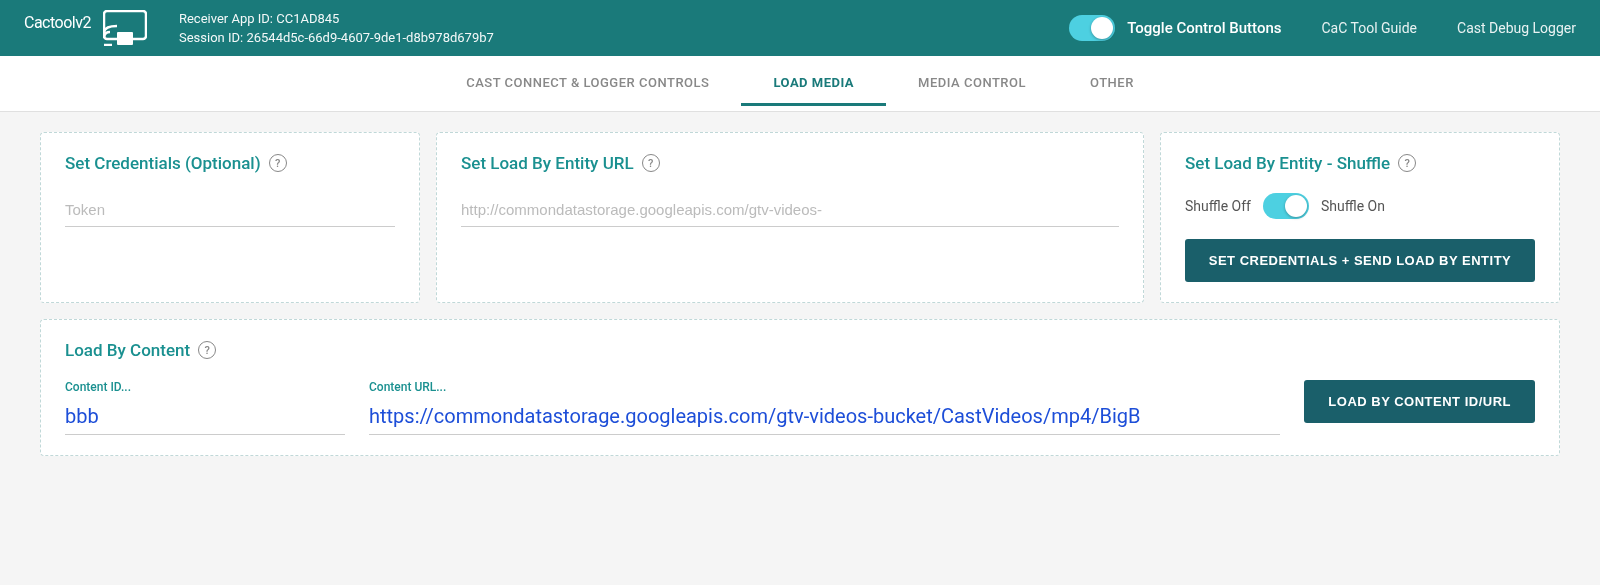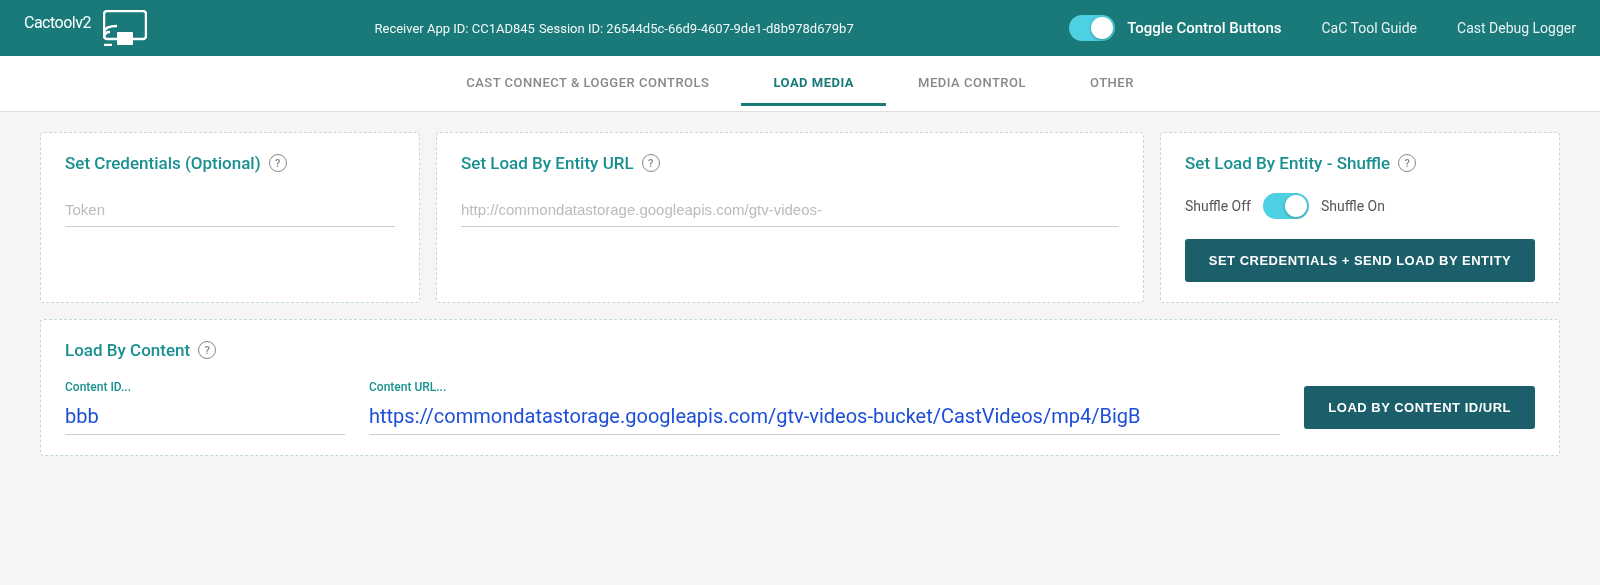--- a/index.html
+++ b/index.html
@@ -31,22 +31,22 @@
       vertical-align: super;
       font-weight: 400;
     }
     .cast-icon {
       width: 44px;
       height: 36px;
     }
     .header-info {
       flex: 1;
       display: flex;
-      flex-direction: row;
-      justify-content: center;
+      flex-direction: column;
+      justify-content: flex-start;
       gap: 4px;
     }
     .header-info-text {
       font-size: 13px;
       color: white;
       opacity: 0.95;
     }
     .toggle-section {
       display: flex;
       align-items: center;
@@ -227,21 +227,21 @@
 
     
     .card-load-content {
       background: white;
       border: 1px dashed #c0d8d8;
       border-radius: 4px;
       padding: 20px 24px;
     }
     .load-content-body {
       display: flex;
-      align-items: center;
+      align-items: flex-start;
       gap: 24px;
       margin-top: 4px;
     }
     .load-field-group {
       display: flex;
       flex-direction: column;
       gap: 4px;
     }
     .load-field-group.content-id { flex: 0 0 280px; }
     .load-field-group.content-url { flex: 1; }

